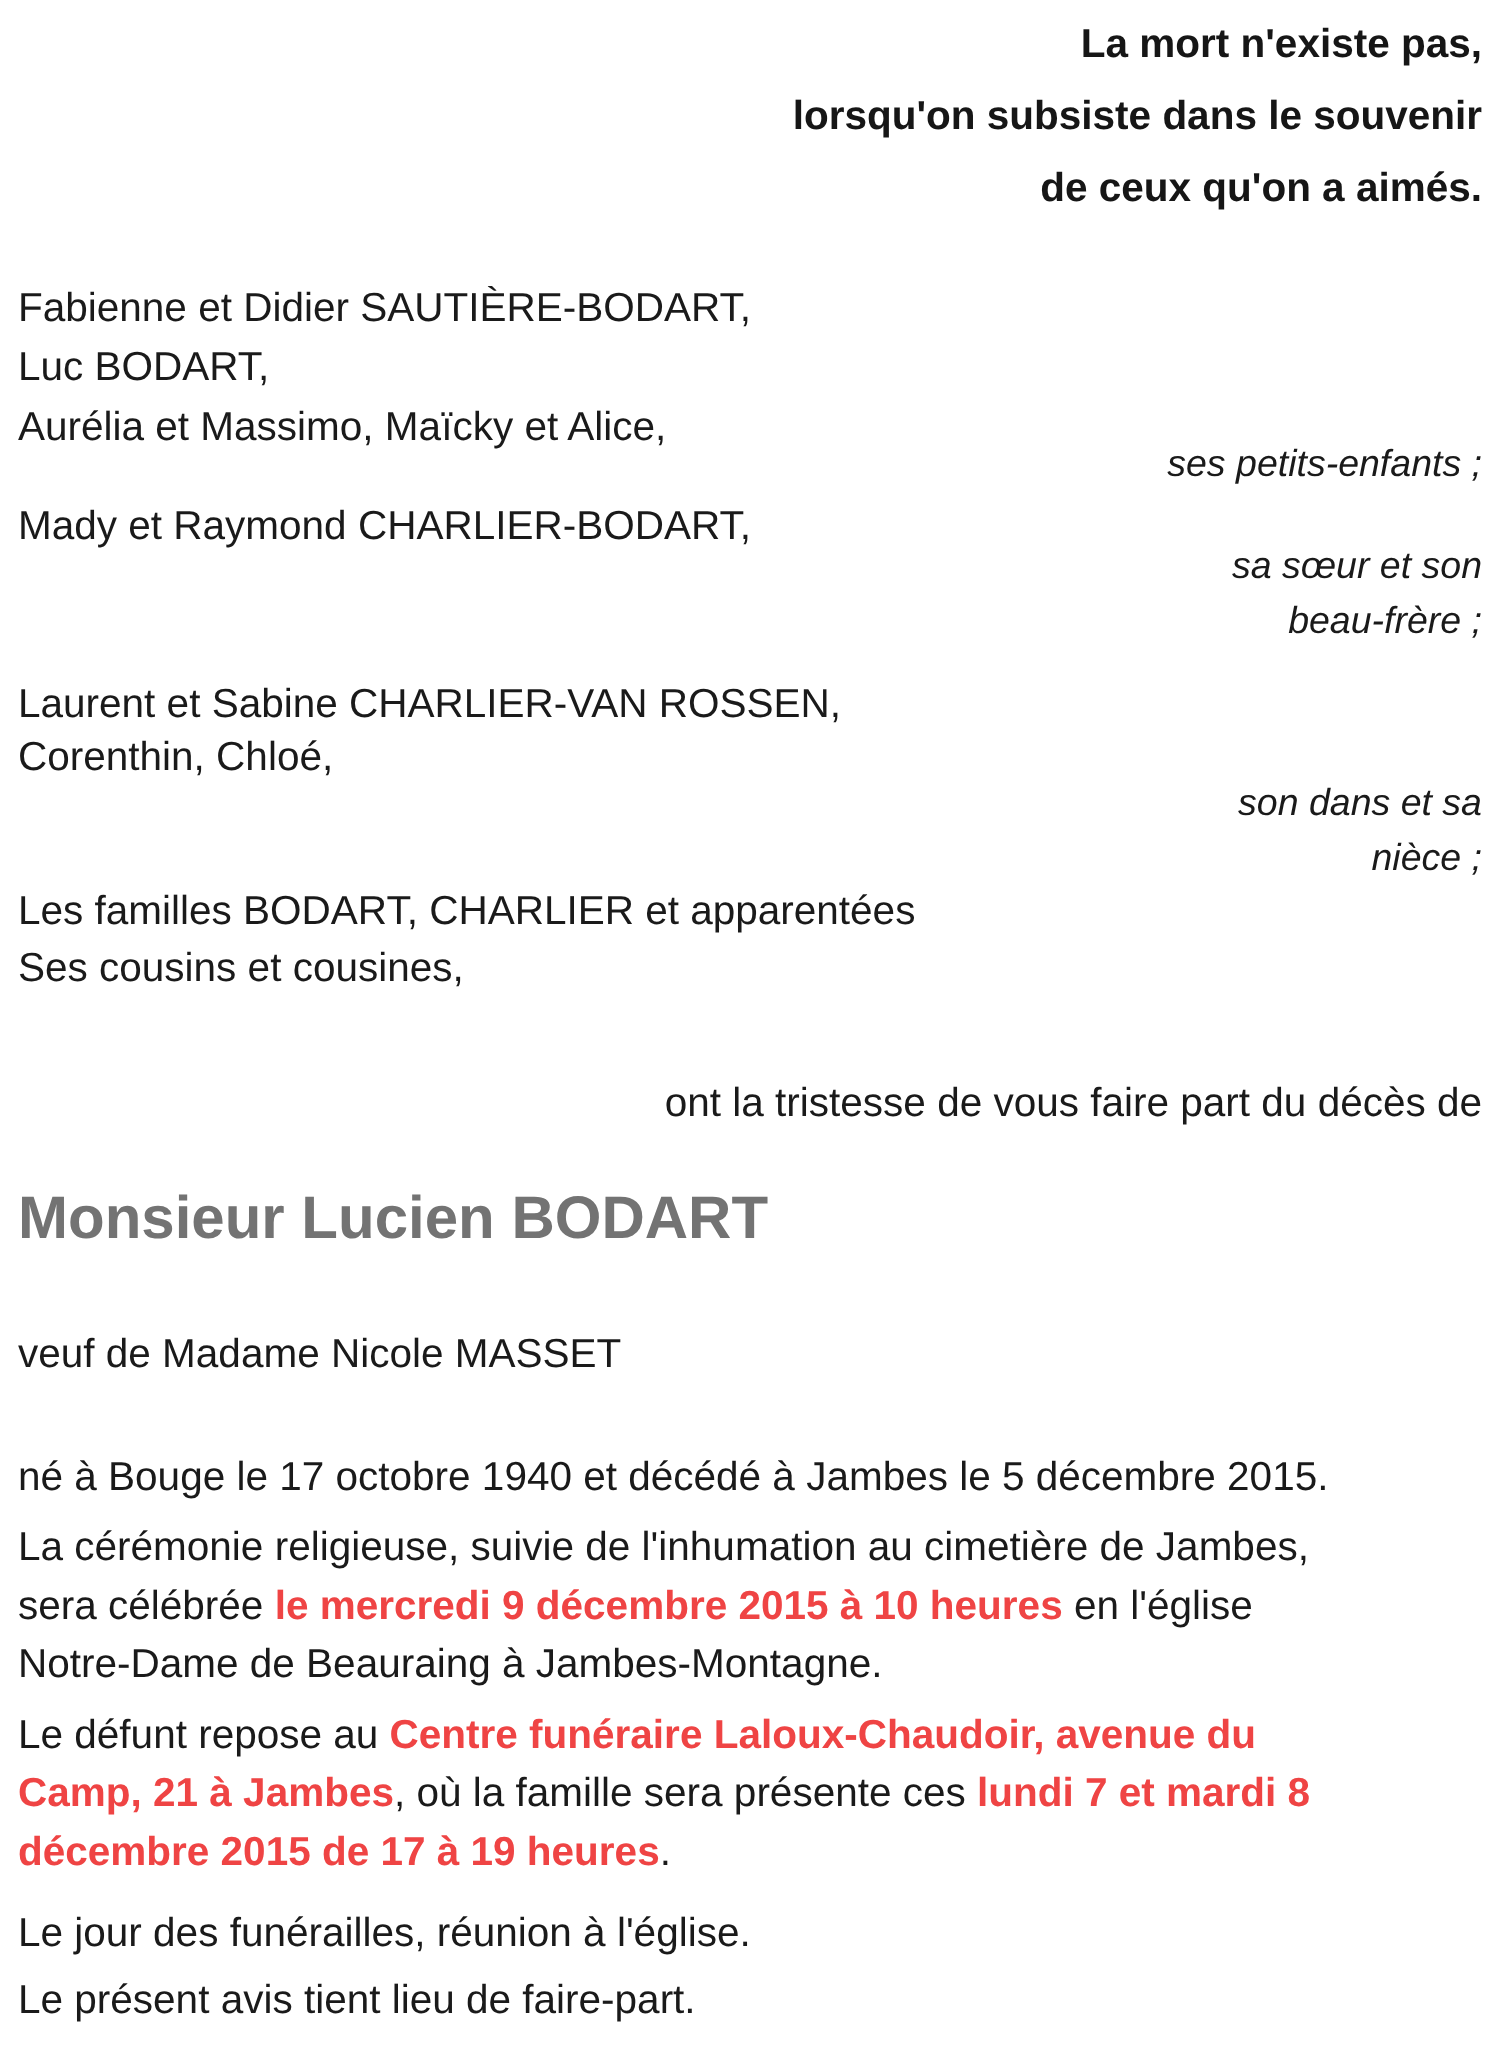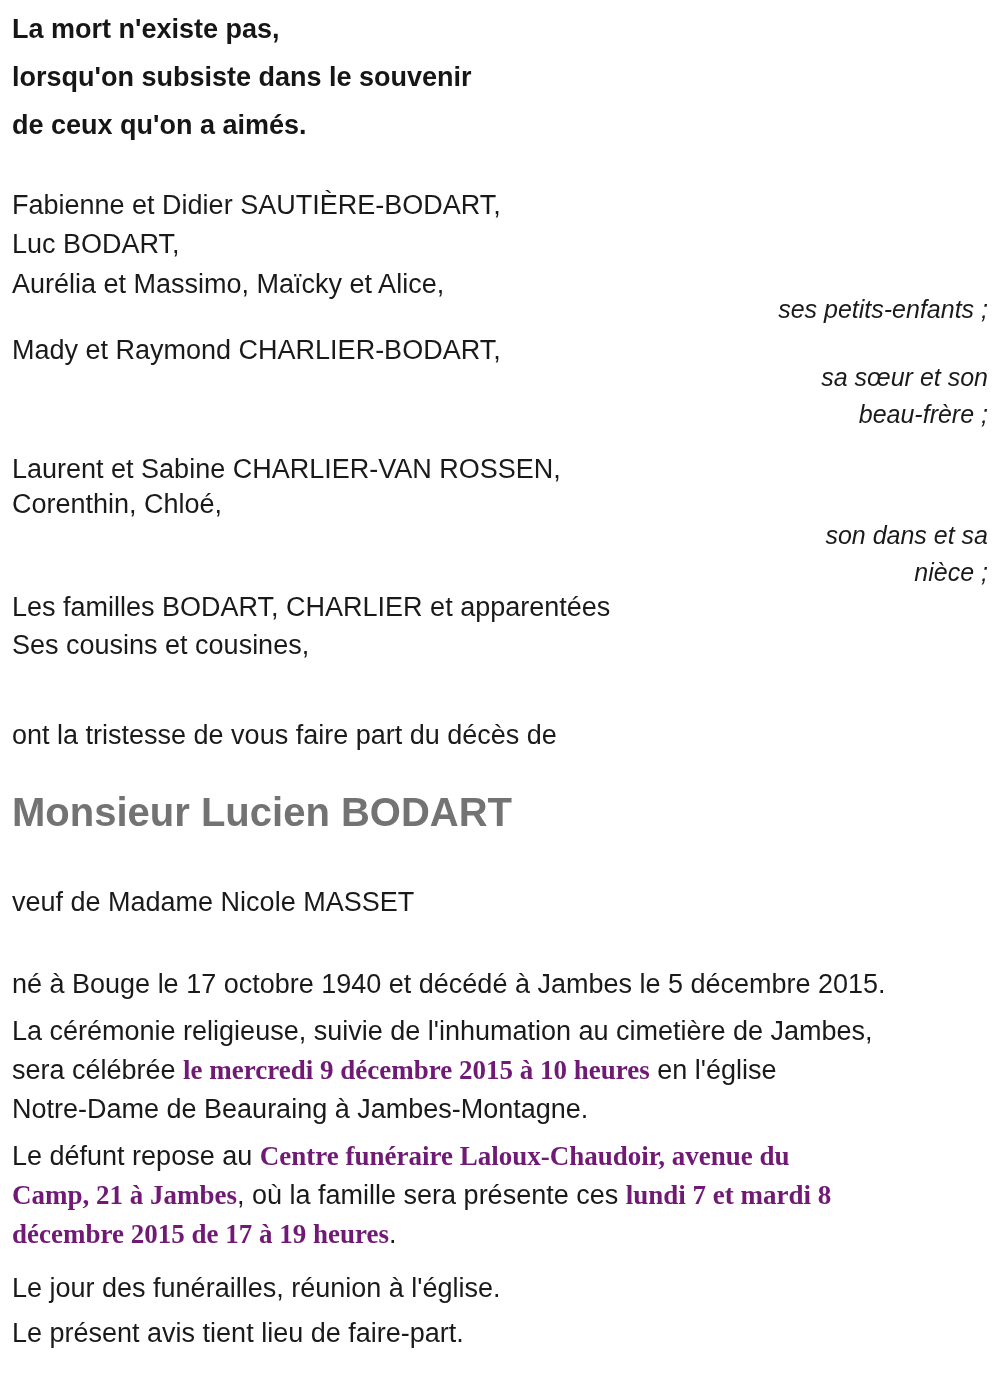--- a/index.html
+++ b/index.html
@@ -17,20 +17,21 @@
   }
   .line { white-space: nowrap; }
 
   
   .epigraph { margin-top: 5px; }
   .ep-line {
     font-size: 27px;
     font-weight: 700;
     line-height: 48px;
     color: #161616;
+    text-align: right;
   }
 
   
   .family { margin-top: 37px; }
   .fam-line { font-size: 27px; line-height: 38px; }
   .fam-line.right {
     text-align: right;
     font-style: italic;
     font-size: 25px;
     line-height: 32px;
@@ -47,20 +48,21 @@
   .fl11 { margin-top: -4px; }
   .fl12 { margin-top: 5px; }
   .fl13 { margin-top: 0; }
   .fl14 { margin-top: 0; }
 
   
   .intro {
     margin: 52px 0 0 0;
     font-size: 27px;
     line-height: 38px;
+    text-align: right;
   }
 
   
   .deceased-name {
     margin: 32px 0 0 0;
     font-size: 40px;
     font-weight: 700;
     line-height: 52px;
     color: #737373;
     letter-spacing: 0;
@@ -70,21 +72,21 @@
   .subtitle {
     margin: 45px 0 0 0;
     font-size: 27px;
     line-height: 38px;
   }
 
   
   .details { margin-top: 0; }
   .para { margin: 0; }
   .para .d-line { font-size: 27px; line-height: 39px; }
-  .para b { font-weight: 700; color: #701a75; font-family: Liberation Serif, serif; }
+  .para b { font-weight: 700; color: #ef4444; }
   .p0 { margin-top: 44px; }
   .p1 { margin-top: 8px; }
   .p2 { margin-top: 8px; }
   .p3 { margin-top: 15px; }
   .p4 { margin-top: 6px; }
 </style>
 </head>
 <body>
 
 <main class="sheet">

